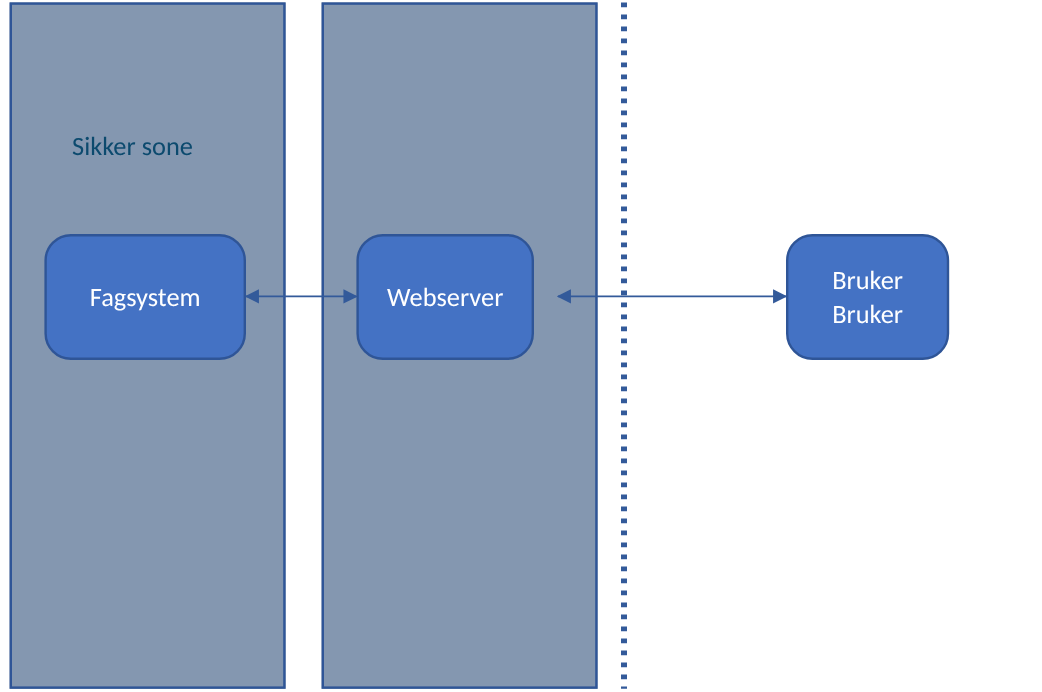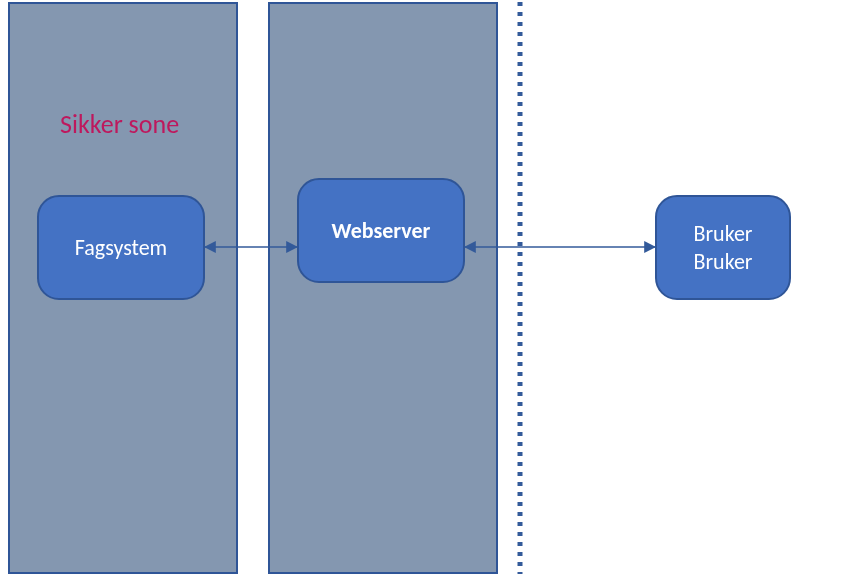--- a/index.html
+++ b/index.html
@@ -16,22 +16,22 @@
     height: 577px;
   }
   .zone {
     position: absolute;
     background: #8497b0;
     border: 2px solid #2f5597;
     box-sizing: border-box;
   }
   .zone-label {
     position: absolute;
-    font-size: 26px;
-    color: #be185d;
+    font-size: 22px;
+    color: #0c4a6e;
   }
   .node {
     position: absolute;
     background: #4472c4;
     border: 2px solid #2f5597;
     border-radius: 22px;
     box-sizing: border-box;
     display: flex;
     align-items: center;
     justify-content: center;
@@ -70,21 +70,21 @@
 
     <line x1="205" y1="247" x2="297" y2="247" stroke="#335a9a" stroke-width="1.5" marker-start="url(#arrowHead)" marker-end="url(#arrowHead)"></line>
 
     <line x1="465" y1="247" x2="655" y2="247" stroke="#335a9a" stroke-width="1.5" marker-start="url(#arrowHead)" marker-end="url(#arrowHead)"></line>
   </svg>
 
   <div class="node" style="left:37px; top:195px; width:168px; height:105px;">
     <span>Fagsystem</span>
   </div>
 
-  <div class="node" style="left:297px; top:178px; width:168px; height:105px;font-weight:bold;">
+  <div class="node" style="left:297px; top:195px; width:148px; height:105px;">
     <span>Webserver</span>
   </div>
 
   <div class="node" style="left:655px; top:195px; width:136px; height:105px;">
     <div>
       <span>Bruker</span><br>
       <span>Bruker</span>
     </div>
   </div>
 

